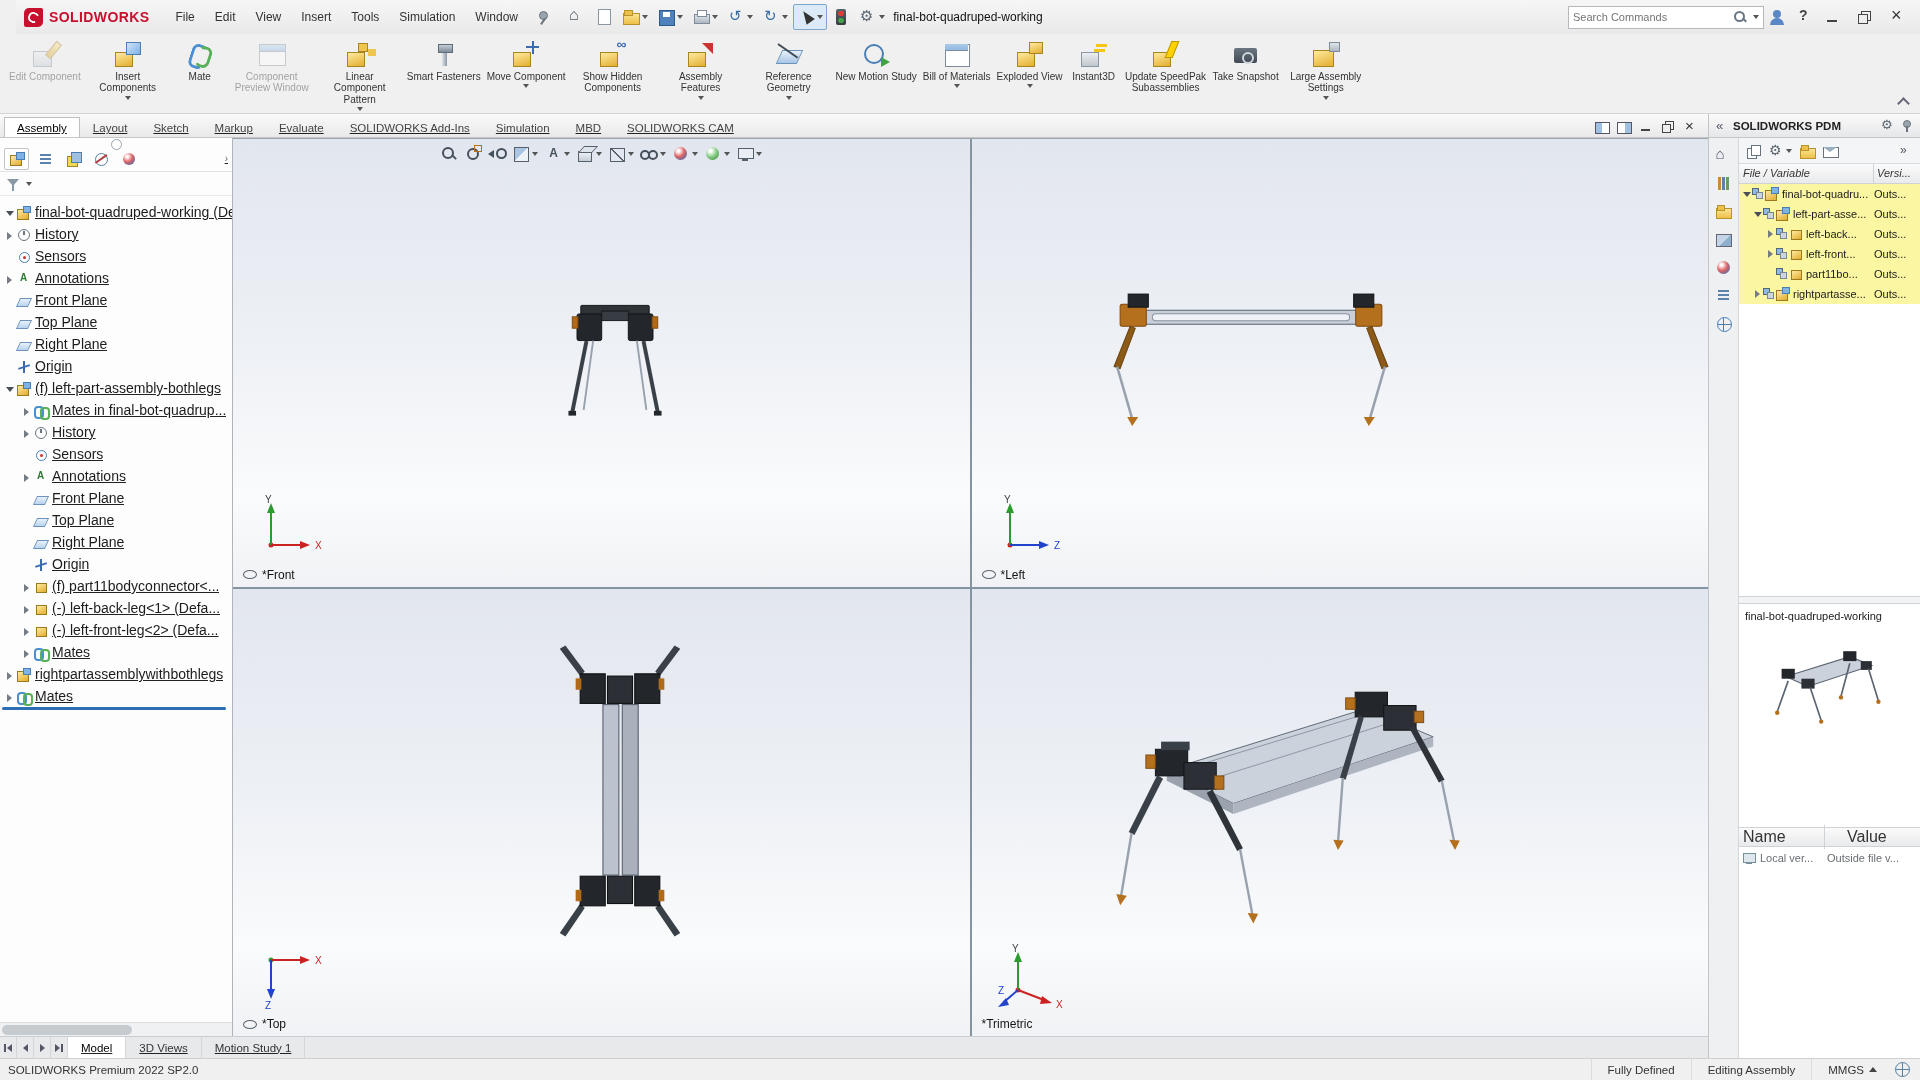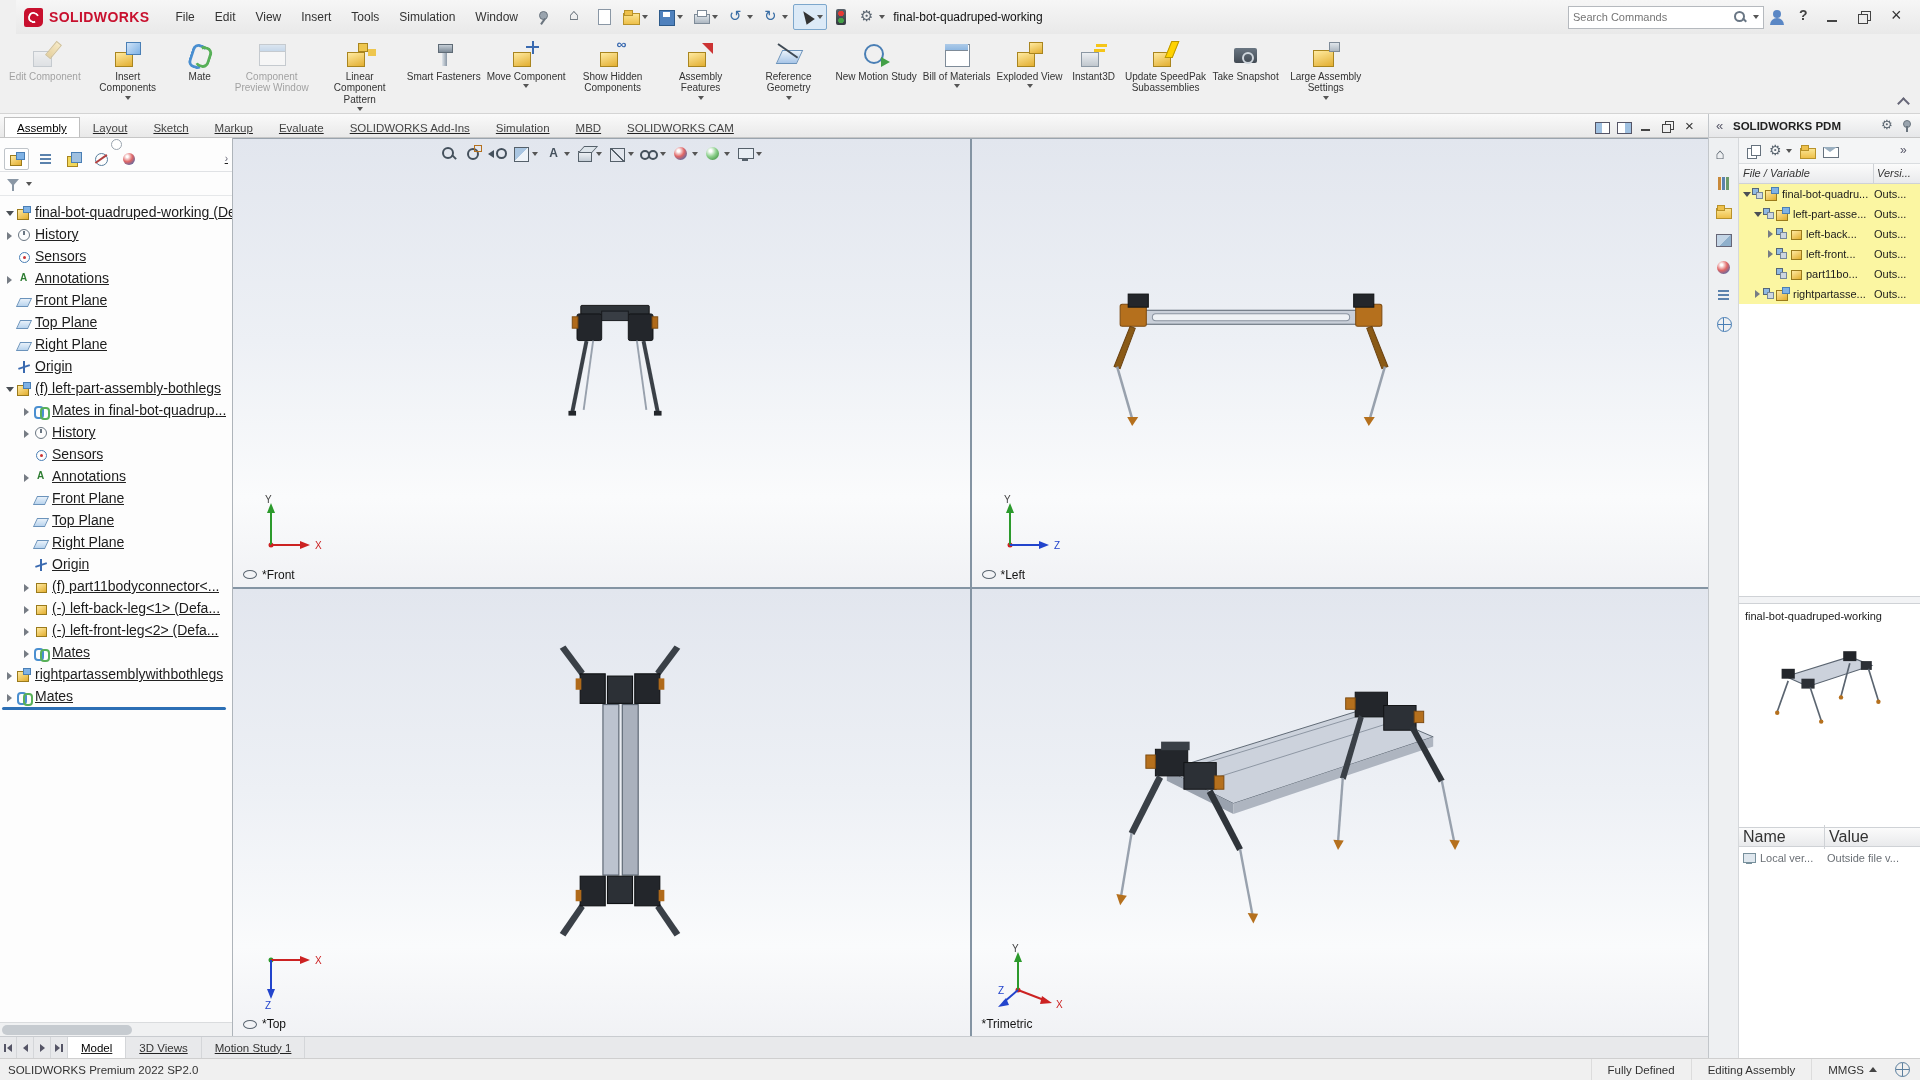--- a/index.html
+++ b/index.html
@@ -238,21 +238,21 @@
 .pname{flex:1;overflow:hidden;margin-left:3px;}
 .pver{width:46px;flex:0 0 46px;overflow:hidden;}
 .sp1{flex:0 0 292px;}
 .pdm-divider{height:8px;flex:0 0 8px;background:#f2f3f5;border-top:1px solid #cfd2d6;border-bottom:1px solid #cfd2d6;}
 .pdm-preview{padding:6px 6px 0;}
 .pv-title{font-size:11px;color:#222;white-space:nowrap;overflow:hidden;}
 .pv-thumb{display:block;margin:10px auto 0;width:132px;height:100px;}
 .sp2{flex:0 0 95px;}
 .pp-header{height:20px;flex:0 0 20px;display:flex;background:linear-gradient(#fbfbfb,#e9eaec);border-top:1px solid #cfd2d6;border-bottom:1px solid #cfd2d6;font-size:16px;color:#333;align-items:center;}
 .pp-header .col-name{width:86px;flex:0 0 86px;padding:3px 4px;border-right:1px solid #cfd2d6;}
-.pp-header .col-value{flex:1;padding:3px 4px;}
+.pp-header .col-value{flex:1;padding:3px 4px;margin-left:18px;}
 .pprow{height:22px;display:flex;align-items:center;font-size:11px;color:#6a6f75;padding-left:3px;gap:3px;}
 .i-localver{width:15px;height:13px;}
 .i-localver::before{left:1px;top:1px;width:11px;height:8px;border:1px solid #78909c;background:#dfe7ee;}
 .i-localver::after{left:4px;top:10px;width:6px;height:2px;background:#78909c;}
 .ppname{width:64px;flex:0 0 64px;overflow:hidden;white-space:nowrap;}
 .ppvalue{flex:1;overflow:hidden;white-space:nowrap;}
 
 
 #model-tabs-row{height:22px;flex:0 0 22px;background:#e8e9eb;border-top:1px solid #c9ccd0;display:flex;align-items:stretch;}
 .navbtn{width:17px;display:flex;align-items:center;justify-content:center;border-right:1px solid #d4d6d9;}

